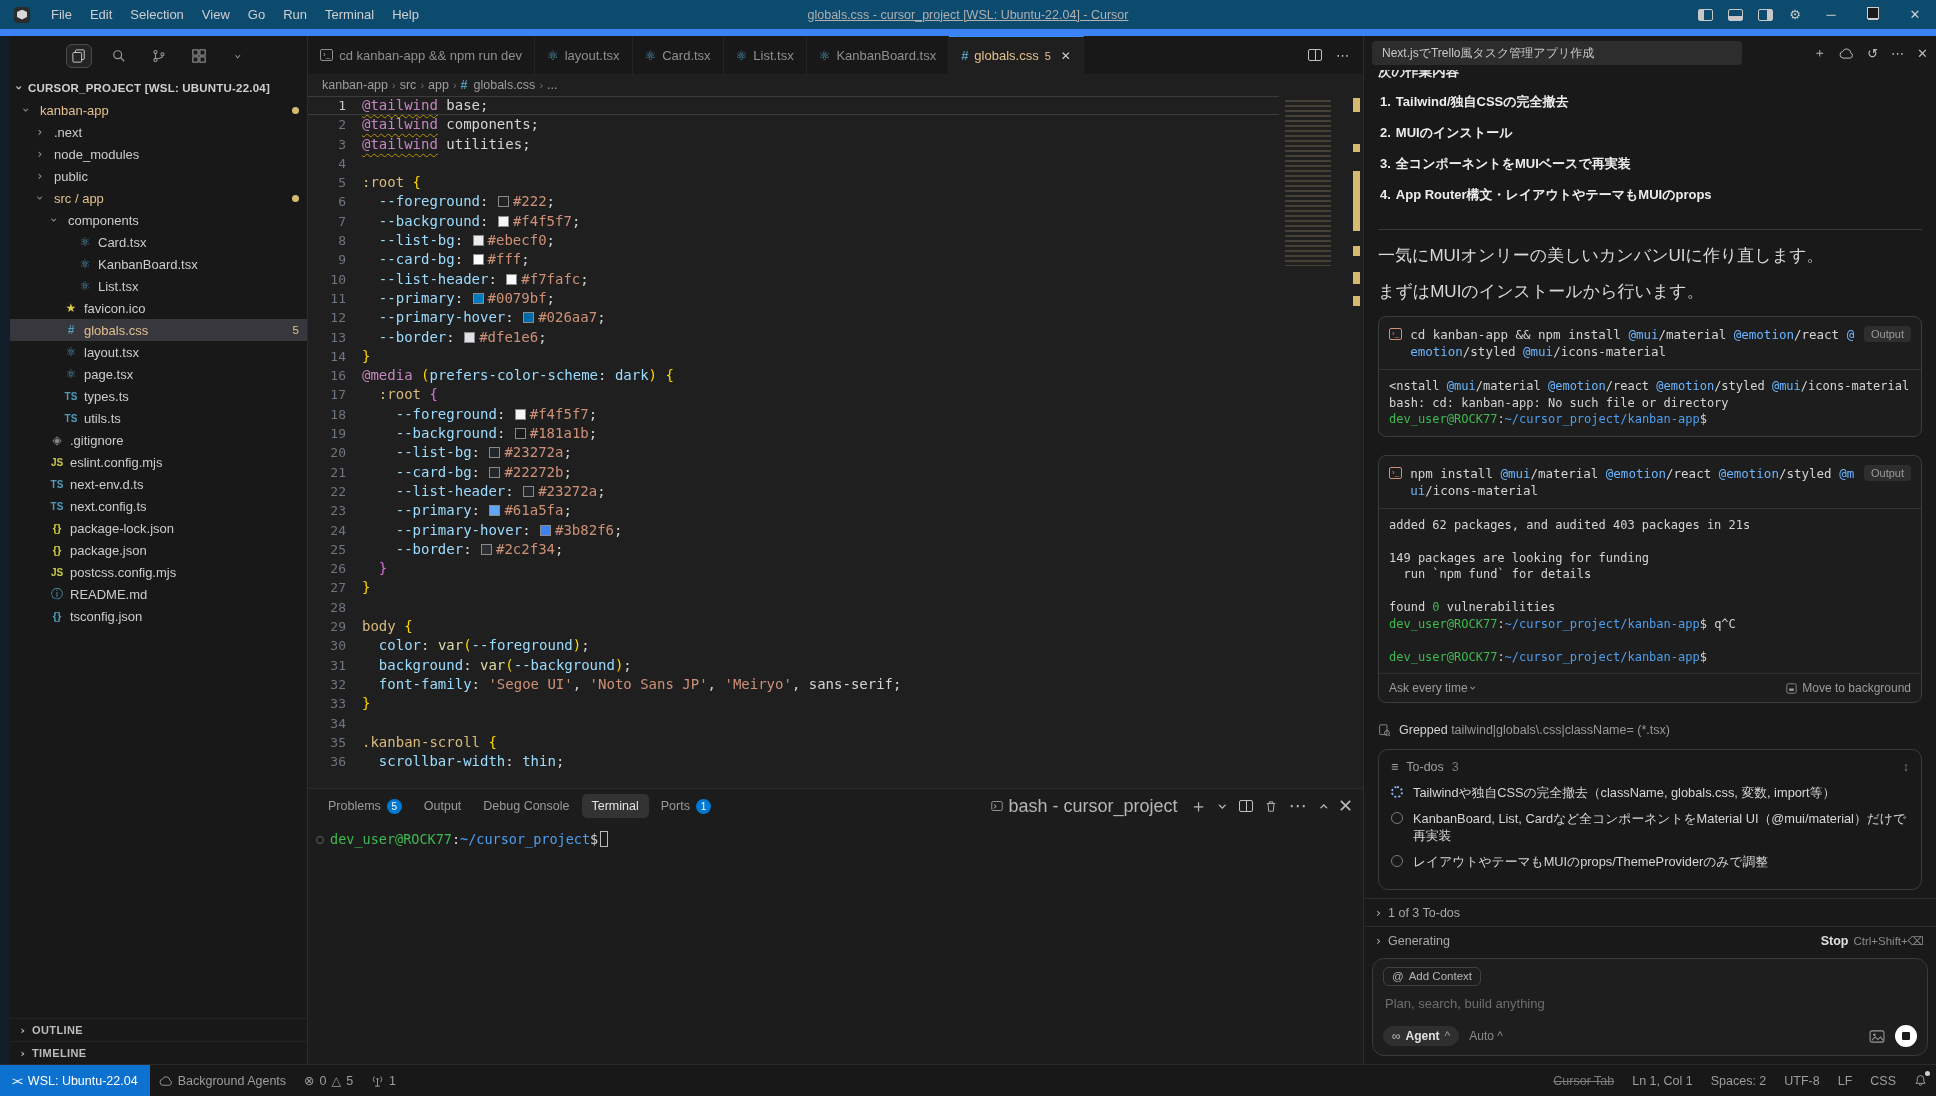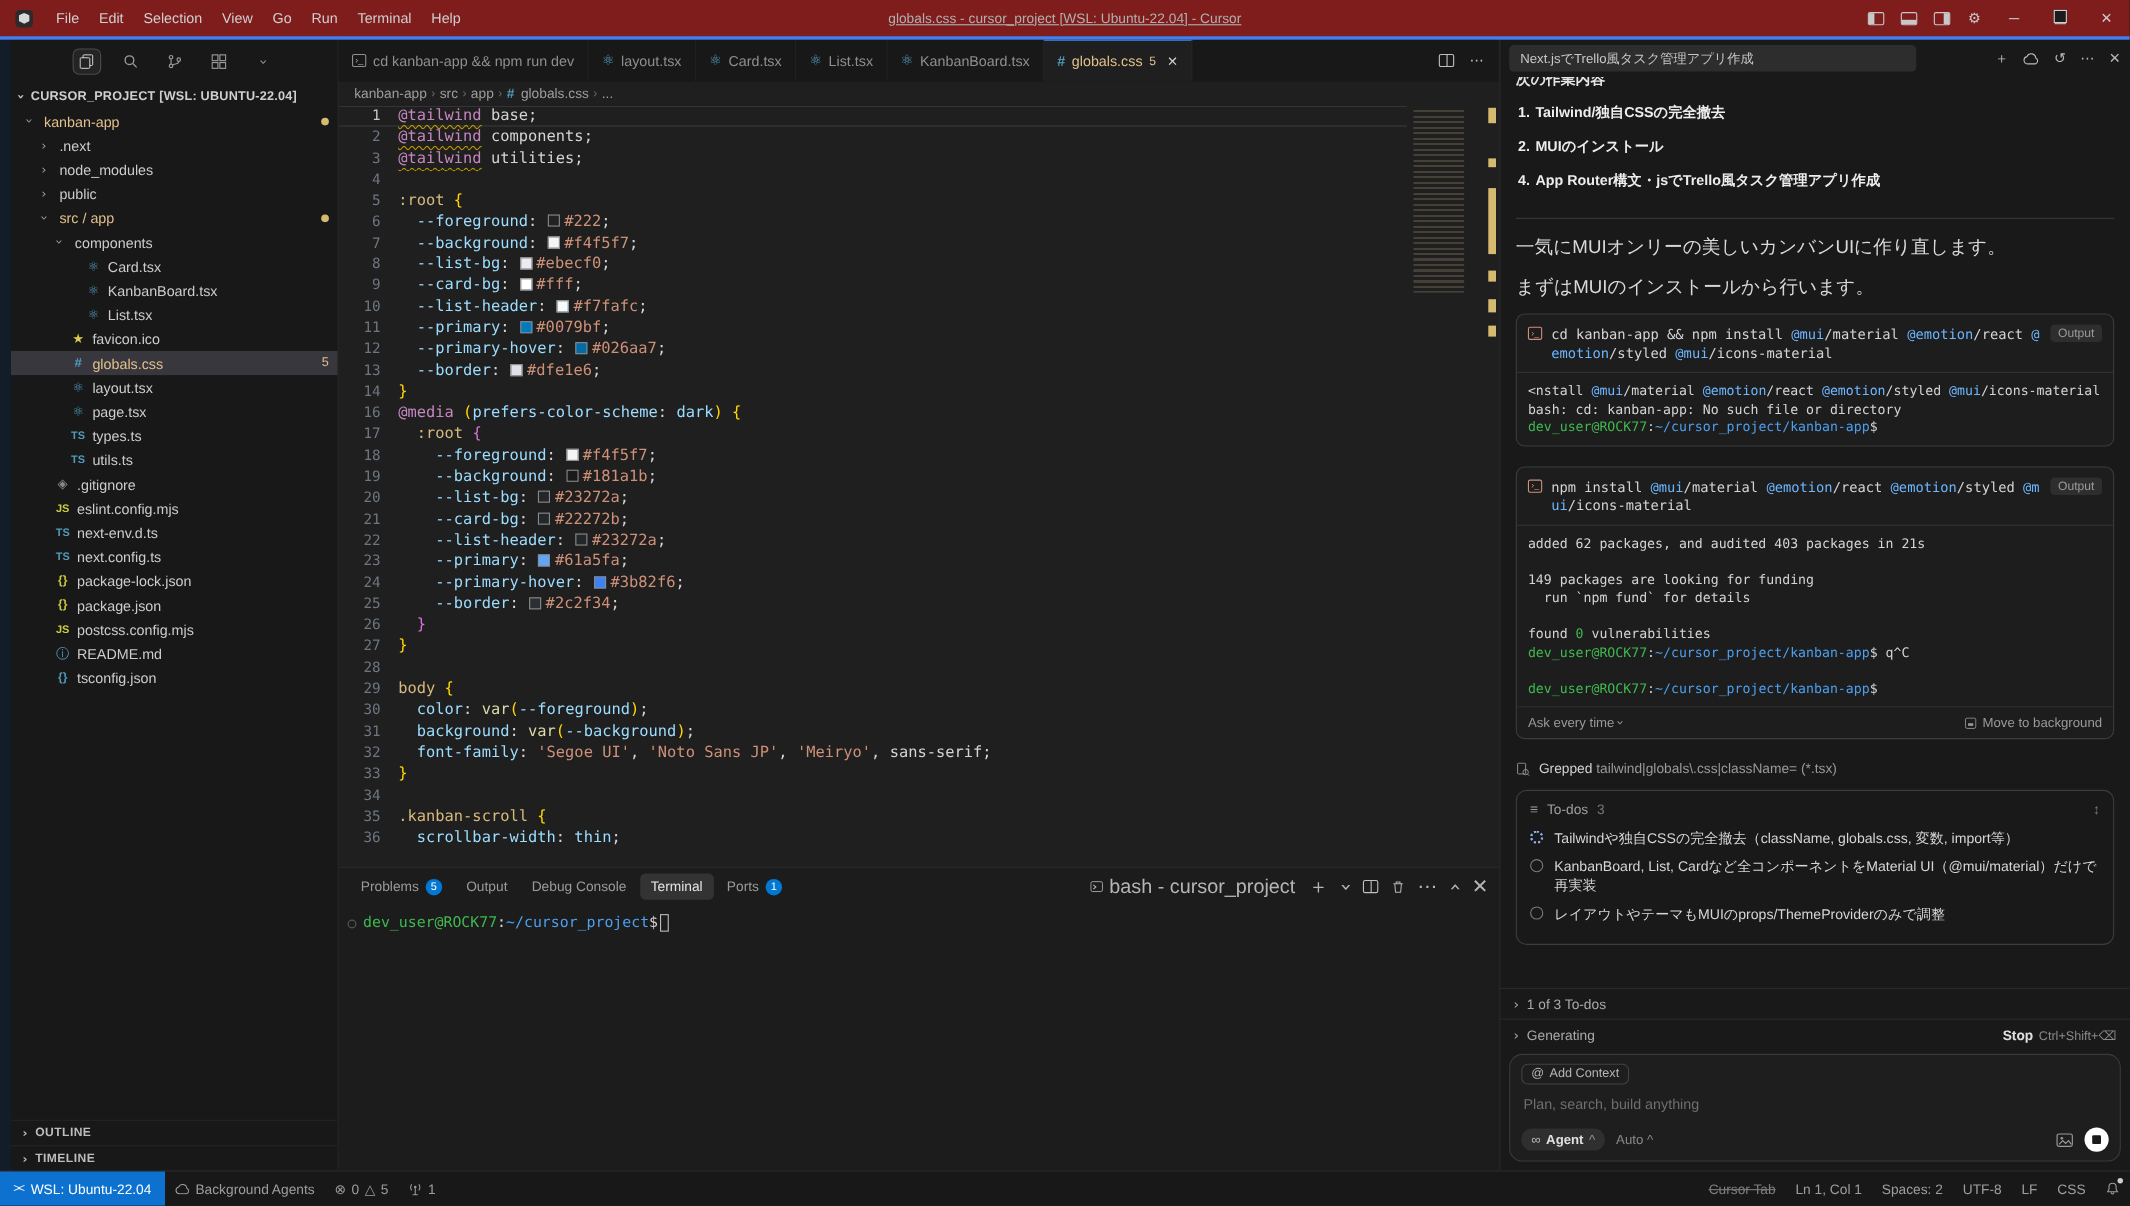--- a/index.html
+++ b/index.html
@@ -1,21 +1,21 @@
 <!DOCTYPE html>
 <html><head>
 <meta charset="utf-8">
 <style>
   *{margin:0;padding:0;box-sizing:border-box;}
   html,body{width:1936px;height:1096px;overflow:hidden;background:#1f1f1f;}
   body{font-family:"Liberation Sans","DejaVu Sans",sans-serif;color:#ccc;font-size:13px;-webkit-font-smoothing:antialiased;}
   .mono{font-family:"DejaVu Sans Mono","Liberation Mono",monospace;}
   #app{position:absolute;inset:0;display:flex;flex-direction:column;}
   
-  #titlebar{height:36px;background:#7f1d1d;display:flex;align-items:center;flex:none;position:relative;border-bottom:3px solid #3b82f6;}
+  #titlebar{height:36px;background:#0c4a6e;display:flex;align-items:center;flex:none;position:relative;border-bottom:7px solid #3b82f6;}
   #logo{width:16px;height:16px;margin:0 12px 0 14px;background:#2b2b2b;border-radius:4px;position:relative;}
   #logo:after{content:"";position:absolute;inset:3px;background:#d8d8d8;clip-path:polygon(50% 0,100% 25%,100% 75%,50% 100%,0 75%,0 25%);}
   .menu-item{padding:0 9px;height:26px;line-height:26px;color:#cfcfcf;border-radius:5px;font-size:13px;}
   #win-title{position:absolute;left:50%;transform:translateX(-50%);color:#b0b0b0;font-size:12.5px;white-space:nowrap;text-decoration:underline;}
   #titlebar-right{margin-left:auto;display:flex;align-items:center;height:100%;}
   .tb-ico{width:30px;height:26px;display:flex;align-items:center;justify-content:center;color:#c8c8c8;}
   .layout-ico{width:15px;height:12px;border:1px solid #c8c8c8;border-radius:2px;position:relative;}
   .layout-ico.left:after{content:"";position:absolute;left:0;top:0;bottom:0;width:5px;background:#c8c8c8;}
   .layout-ico.bottom:after{content:"";position:absolute;left:0;right:0;bottom:0;height:4px;background:#c8c8c8;}
   .layout-ico.right:after{content:"";position:absolute;right:0;top:0;bottom:0;width:5px;background:#c8c8c8;}
@@ -620,21 +620,22 @@
           <span>✕</span>
         </span>
       </div>
       <div id="chat-scroll">
         <div class="clip-head">
             <div>次の作業内容</div>
           </div>
         <ol id="chat-steps">
             <li><span class="n">1.</span><span>Tailwind/独自CSSの完全撤去</span></li>
             <li><span class="n">2.</span><span>MUIのインストール</span></li>
-            <li><span class="n">4.</span><span>App Router構文・jsでTrello風タスク管理アプリ作成</span></li>
+            <li><span class="n">3.</span><span>全コンポーネントをMUIベースで再実装</span></li>
+            <li><span class="n">4.</span><span>App Router構文・レイアウトやテーマもMUIのprops</span></li>
           </ol>
         <hr class="chat-hr">
         <div class="chat-p">一気にMUIオンリーの美しいカンバンUIに作り直します。</div>
         <div class="chat-p">まずはMUIのインストールから行います。</div>
 
         <div class="term-card" id="term1">
           <div class="tc-head">
             <span class="tc-term-ico">›_</span>
             <span class="tc-cmd mono" id="t1cmd"><span class="tk-pl">cd kanban-app &amp;&amp; npm install </span><span class="tk-hl">@mui</span><span class="tk-pl">/material </span><span class="tk-hl">@emotion</span><span class="tk-pl">/react </span><span class="tk-hl">@emotion</span><span class="tk-pl">/styled </span><span class="tk-hl">@mui</span><span class="tk-pl">/icons-material</span></span>
             <span class="out-badge">Output</span>

